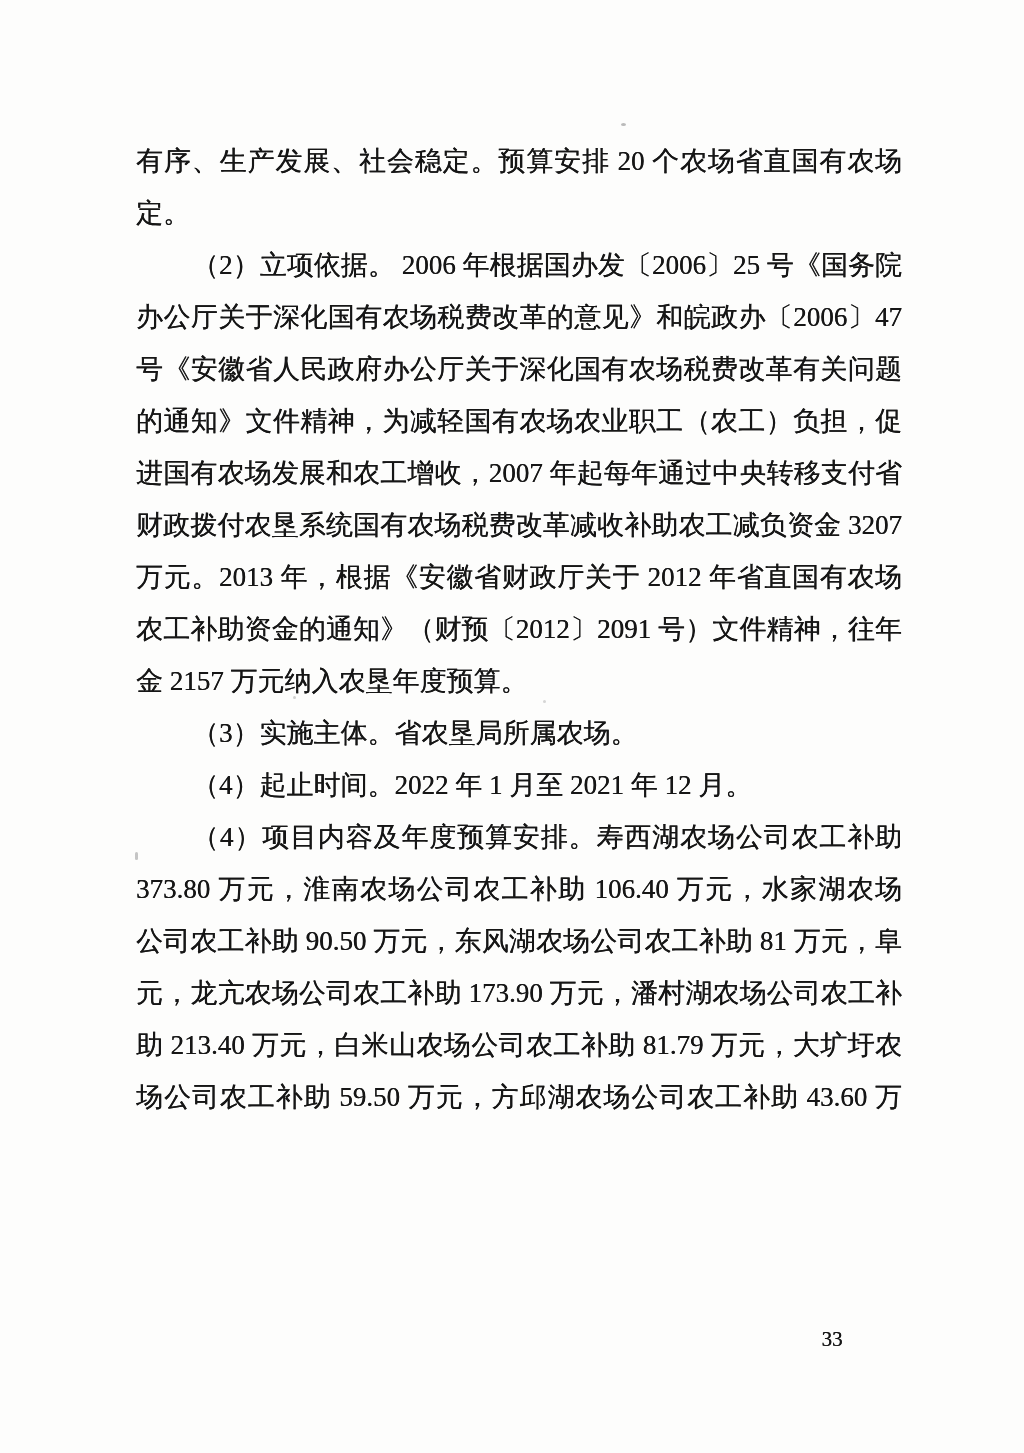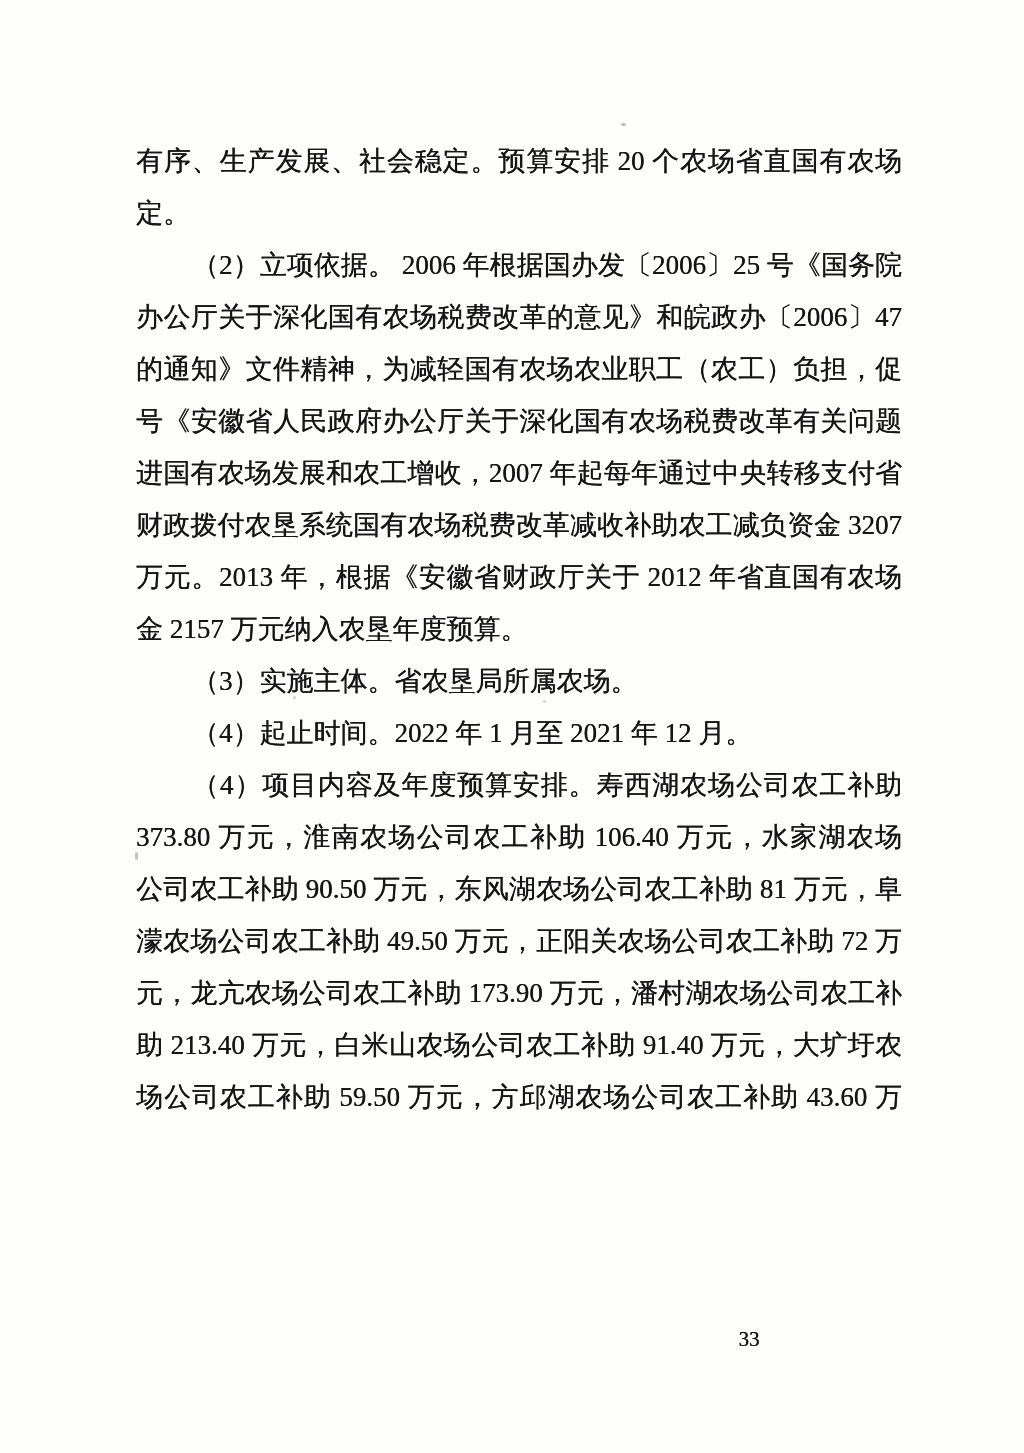--- a/index.html
+++ b/index.html
@@ -41,21 +41,21 @@
   
   .lt {
     text-align: left;
   }
   
   .ind {
     text-indent: 56px;
   }
   .page-number {
     position: absolute;
-    left: 729px;
+    left: 812px;
     top: 1324px;
     width: 40px;
     text-align: center;
     font-size: 21px;
     line-height: 30px;
     text-shadow: 0.3px 0 0 currentColor;
   }
   
   .speck {
     position: absolute;
@@ -76,32 +76,32 @@
   <div class="speck s1"></div>
   <div class="speck s2"></div>
   <div class="speck s3"></div>
   <div class="speck s4"></div>
 
   <div class="text-block">
     <div class="ln jf">有序、生产发展、社会稳定。预算安排 20 个农场省直国有农场农</div>
     <div class="ln lt">定。</div>
     <div class="ln jf ind">（2）立项依据。 2006 年根据国办发〔2006〕25 号《国务院</div>
     <div class="ln jf">办公厅关于深化国有农场税费改革的意见》和皖政办〔2006〕47</div>
+    <div class="ln jf">号《安徽省人民政府办公厅关于深化国有农场税费改革有关问题</div>
     <div class="ln jf">的通知》文件精神，为减轻国有农场农业职工（农工）负担，促</div>
-    <div class="ln jf">号《安徽省人民政府办公厅关于深化国有农场税费改革有关问题</div>
     <div class="ln jf">进国有农场发展和农工增收，2007 年起每年通过中央转移支付省</div>
     <div class="ln jf">财政拨付农垦系统国有农场税费改革减收补助农工减负资金 3207</div>
     <div class="ln jf">万元。2013 年，根据《安徽省财政厅关于 2012 年省直国有农场</div>
+    <div class="ln jf">农工补助资金的通知》（财预〔2012〕2091 号）文件精神，往年</div>
     <div class="ln lt">金 2157 万元纳入农垦年度预算。</div>
     <div class="ln lt ind">（3）实施主体。省农垦局所属农场。</div>
     <div class="ln lt ind">（4）起止时间。2022 年 1 月至 2021 年 12 月。</div>
     <div class="ln jf ind">（4）项目内容及年度预算安排。寿西湖农场公司农工补助</div>
     <div class="ln jf">373.80 万元，淮南农场公司农工补助 106.40 万元，水家湖农场</div>
     <div class="ln jf">公司农工补助 90.50 万元，东风湖农场公司农工补助 81 万元，阜</div>
-    <div class="ln jf">濛农场公司农工补助 49.50 万元，正阳关农场公司农工补助 72 万</div>
     <div class="ln jf">元，龙亢农场公司农工补助 173.90 万元，潘村湖农场公司农工补</div>
-    <div class="ln jf">助 213.40 万元，白米山农场公司农工补助 91.40 万元，大圹圩农</div>
+    <div class="ln jf">助 213.40 万元，白米山农场公司农工补助 81.79 万元，大圹圩农</div>
     <div class="ln jf">场公司农工补助 59.50 万元，方邱湖农场公司农工补助 43.60 万</div>
   </div>
 
   <div class="page-number">33</div>
 
 </div>
 
 </body></html>

